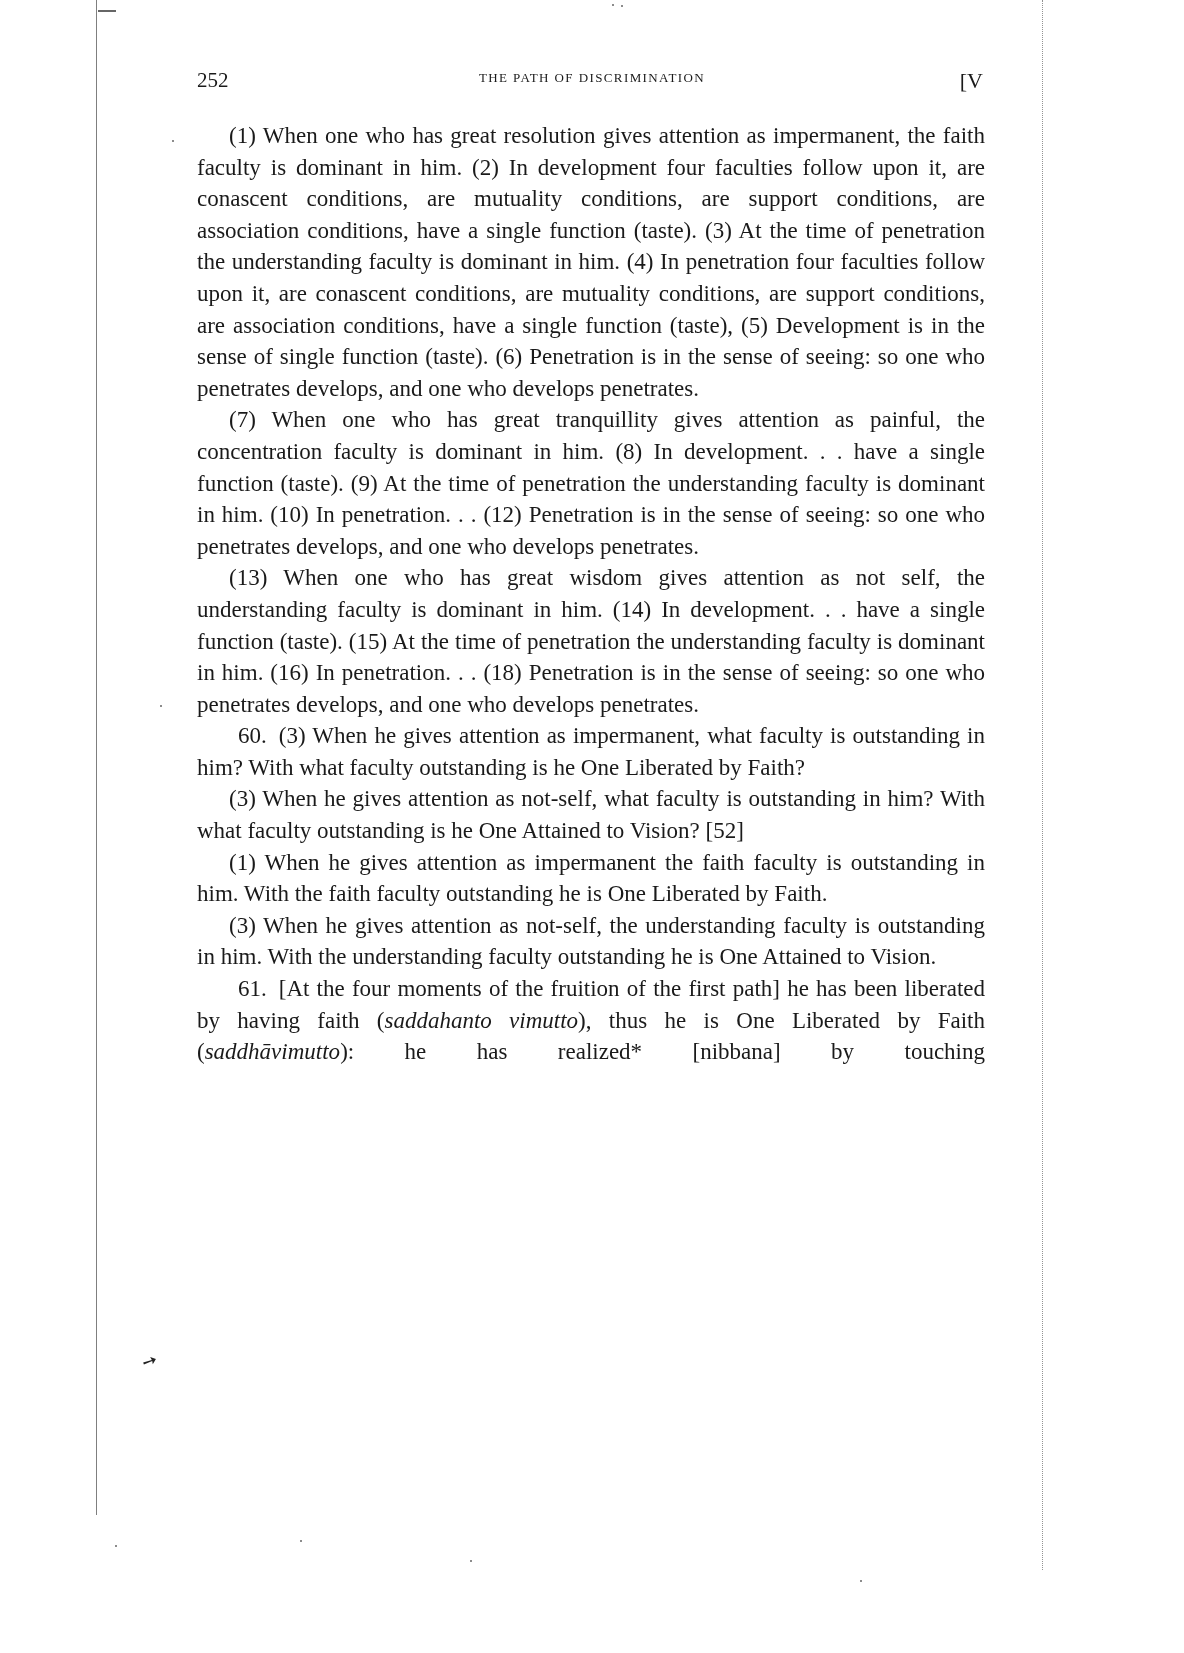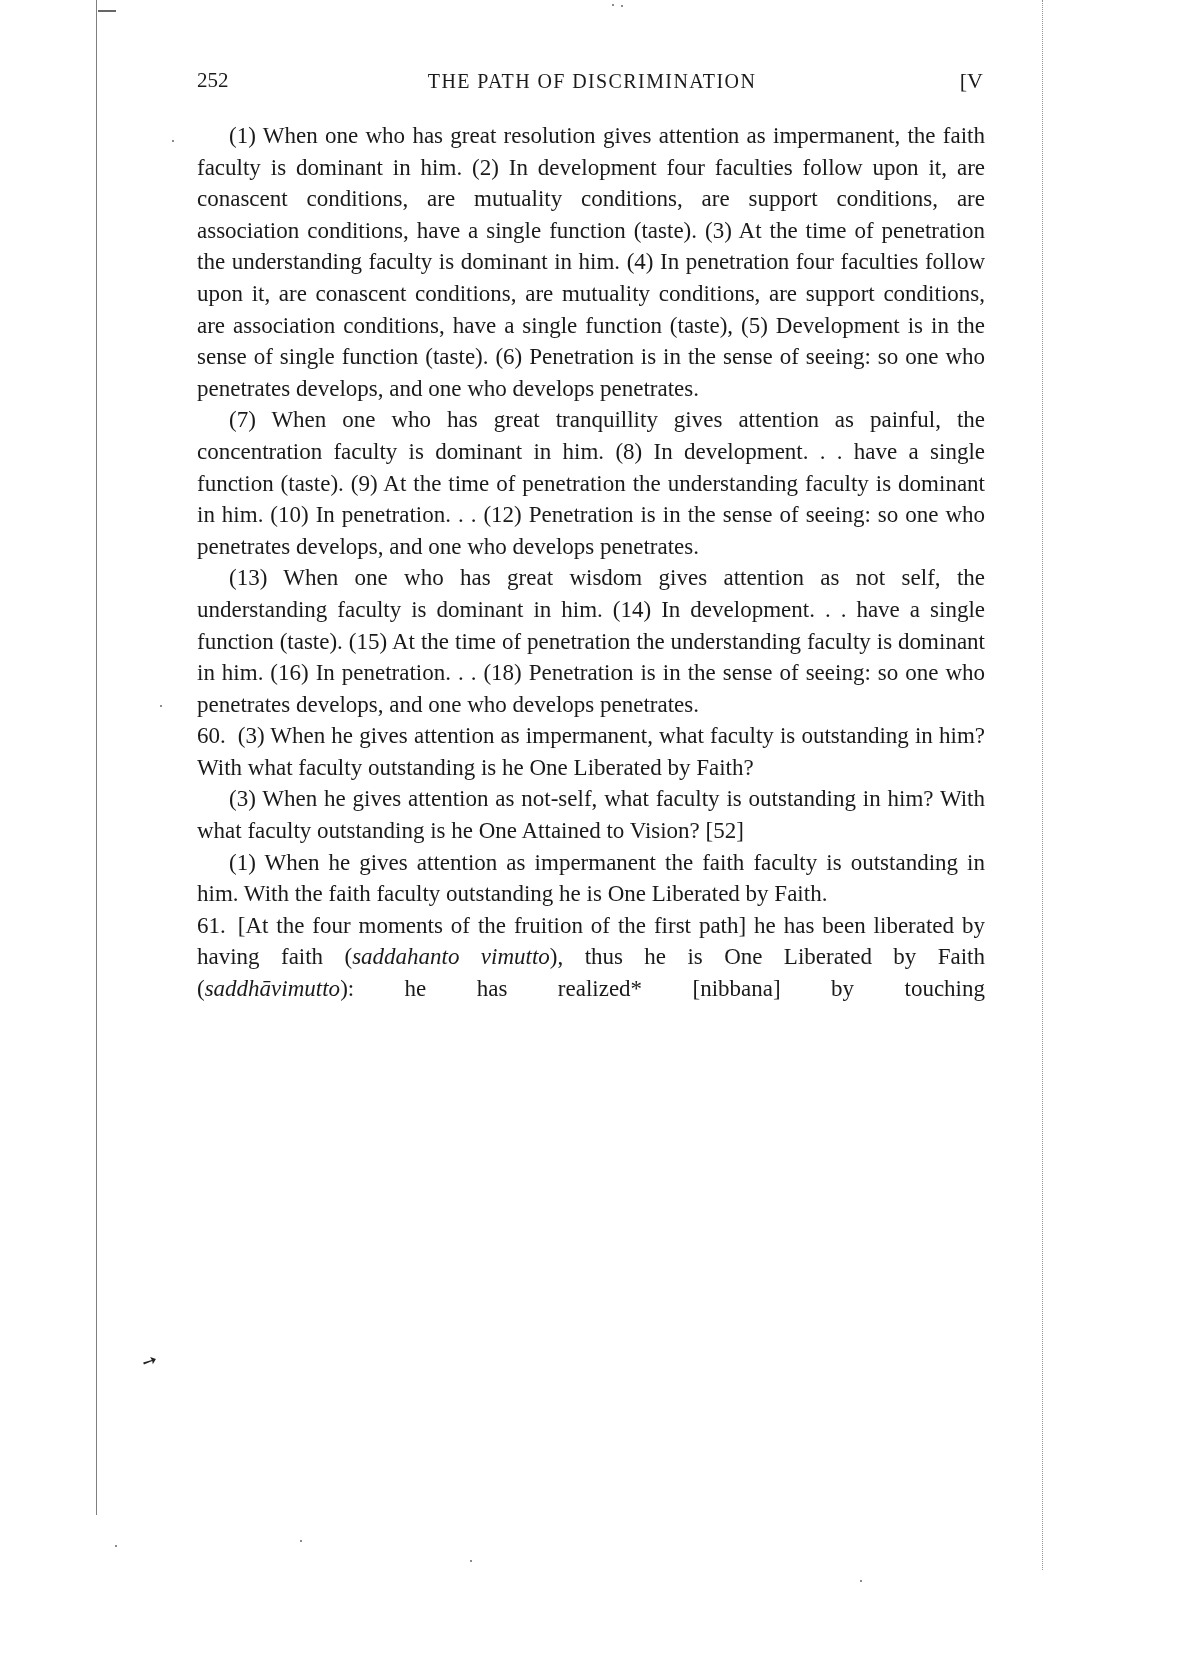--- a/index.html
+++ b/index.html
@@ -6,28 +6,28 @@
   body { width:1184px; height:1653px; position:relative; overflow:hidden;
          font-family:"Liberation Serif","DejaVu Serif",serif; color:#1a1a1a; }
   .scan-line-left { position:absolute; left:96px; top:0; width:2px; height:1515px;
          background:linear-gradient(#555 0 0) no-repeat; background-size:1px 100%; opacity:0.75; }
   .scan-line-left::after { content:""; position:absolute; left:2px; top:10px; width:18px; height:2px; background:#333; }
   .scan-line-right { position:absolute; left:1042px; top:0; width:2px; height:1570px;
          border-left:1px dotted #777; opacity:0.8; }
   .header { position:absolute; top:68px; left:197px; width:790px; height:30px; }
   .page-number { position:absolute; left:0; top:0; font-size:21px; }
   .running-title { position:absolute; left:0; right:0; top:2px; text-align:center;
-         font-size:20px; letter-spacing:1.4px; }
+         font-size:13px; letter-spacing:1.4px; }
   .chapter-mark { position:absolute; right:4px; top:0; font-size:22px; }
   .text-block { position:absolute; top:120px; left:197px; width:788px;
          font-size:23px; line-height:31.6px; }
   .para { margin:0; text-align:justify; text-align-last:left; hyphens:none; }
   .para.indent { text-indent:32px; }
   .para.noindent { text-indent:0; }
-  .sec-num { margin-right:12px; }
+  .sec-num { margin-right:12px;margin-left:41px; }
   em { font-style:italic; }
   .margin-mark { position:absolute; left:142px; top:1350px; font-size:18px; color:#222; transform:rotate(-20deg); }
   .speck { position:absolute; width:2px; height:2px; background:#666; border-radius:1px; }
 </style>
 </head>
 <body>
 
 <div class="scan-line-left"></div>
 <div class="scan-line-right"></div>
 
@@ -37,20 +37,21 @@
   <span class="chapter-mark">[V</span>
 </div>
 
 <div class="text-block">
   <p class="para indent">(1) When one who has great resolution gives attention as impermanent, the faith faculty is dominant in him. (2) In development four faculties follow upon it, are conascent conditions, are mutuality conditions, are support conditions, are association conditions, have a single function (taste). (3) At the time of penetration the understanding faculty is dominant in him. (4) In penetration four faculties follow upon it, are conascent conditions, are mutuality conditions, are support conditions, are association conditions, have a single function (taste), (5) Development is in the sense of single function (taste). (6) Penetration is in the sense of seeing: so one who penetrates develops, and one who develops penetrates.</p>
   <p class="para indent">(7) When one who has great tranquillity gives attention as painful, the concentration faculty is dominant in him. (8) In development. . . have a single function (taste). (9) At the time of penetration the understanding faculty is dominant in him. (10) In penetration. . . (12) Penetration is in the sense of seeing: so one who penetrates develops, and one who develops penetrates.</p>
   <p class="para indent">(13) When one who has great wisdom gives attention as not self, the understanding faculty is dominant in him. (14) In development. . . have a single function (taste). (15) At the time of penetration the understanding faculty is dominant in him. (16) In penetration. . . (18) Penetration is in the sense of seeing: so one who penetrates develops, and one who develops penetrates.</p>
   <p class="para noindent"><span class="sec-num">60.</span><span>(3) When he gives attention as impermanent, what faculty is outstanding in him? With what faculty outstanding is he One Liberated by Faith?</span></p>
   <p class="para indent">(3) When he gives attention as not-self, what faculty is outstanding in him? With what faculty outstanding is he One Attained to Vision? [52]</p>
   <p class="para indent">(1) When he gives attention as impermanent the faith faculty is outstanding in him. With the faith faculty outstanding he is One Liberated by Faith.</p>
+  <p class="para indent">(3) When he gives attention as not-self, the understanding faculty is outstanding in him. With the understanding faculty outstanding he is One Attained to Vision.</p>
   <p class="para noindent" style="text-align-last:justify;"><span class="sec-num">61.</span><span>[At the four moments of the fruition of the first path] he has been liberated by having faith (</span><em>saddahanto vimutto</em><span>), thus he is One Liberated by Faith (</span><em>saddhāvimutto</em><span>): he has realized* [nibbana] by touching</span></p>
 </div>
 
 <div class="margin-mark">➙</div>
 
 <div class="speck" style="left:612px;top:4px;"></div>
 <div class="speck" style="left:621px;top:5px;"></div>
 <div class="speck" style="left:172px;top:140px;"></div>
 <div class="speck" style="left:160px;top:705px;"></div>
 <div class="speck" style="left:115px;top:1545px;"></div>

